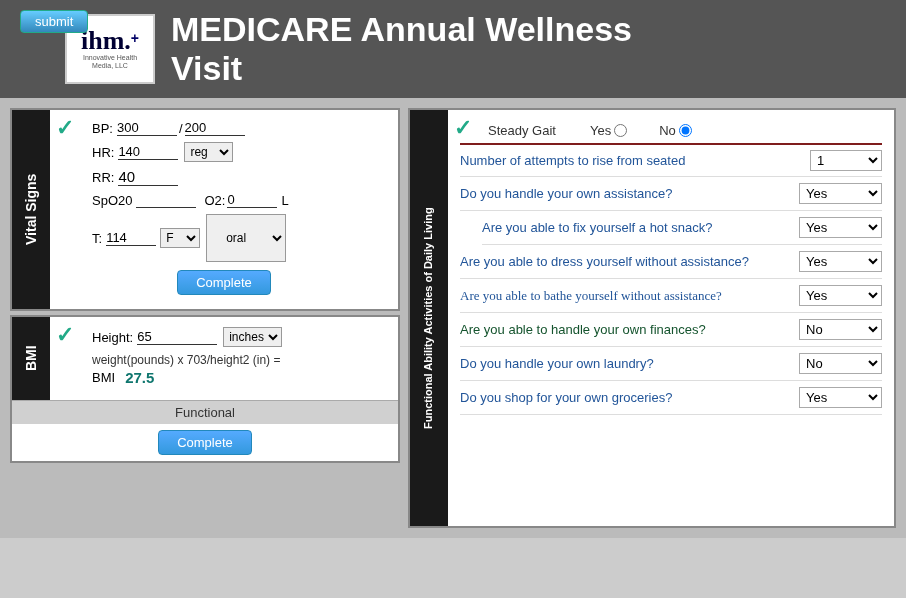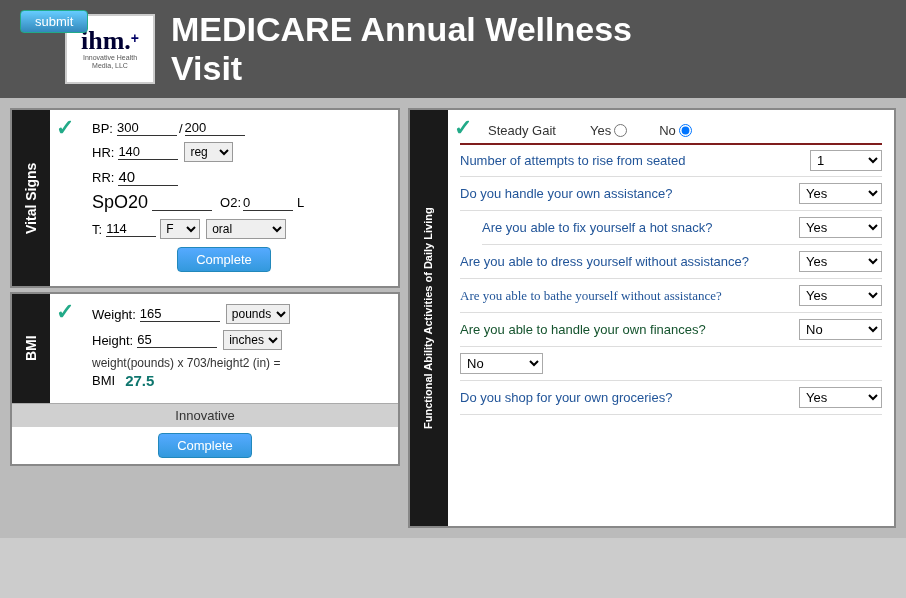--- a/index.html
+++ b/index.html
@@ -60,80 +60,72 @@
             <option>irreg</option>
           </select>
         </div>
 
         <div style="display:flex; align-items:center; margin-bottom:6px; margin-left:28px;">
           <span style="font-size:13px; margin-right:4px;">RR:</span>
           <input type="text" style="border-top: none; border-right: none; border-left: none; border-image: initial; border-bottom: 1px solid rgb(51, 51, 51); width: 60px; font-size: 15px; outline: none;" value="40">
         </div>
 
         <div style="display:flex; align-items:center; margin-bottom:6px; margin-left:28px;">
-          <span style="font-size:18px; margin-right:4px;">SpO20</span>
+          <span style="font-size:13px; margin-right:4px;">SpO20</span>
           <input type="text" style="border-top: none; border-right: none; border-left: none; border-image: initial; border-bottom: 1px solid rgb(51, 51, 51); width: 60px; font-size: 13px; outline: none;" value="">
           <span style="font-size:13px; margin-left:8px; margin-right:2px;">O2:</span>
           <input type="text" style="border-top: none; border-right: none; border-left: none; border-image: initial; border-bottom: 1px solid rgb(51, 51, 51); width: 50px; font-size: 13px; outline: none;" value="0">
           <span style="font-size:13px; margin-left:4px;">L</span>
         </div>
 
         <div style="display:flex; align-items:center; margin-bottom:6px; margin-left:28px;">
           <span style="font-size:13px; margin-right:4px;">T:</span>
           <input type="text" style="border-top: none; border-right: none; border-left: none; border-image: initial; border-bottom: 1px solid rgb(51, 51, 51); width: 50px; font-size: 13px; outline: none;" value="114">
           <select style="font-size:12px; margin-left:4px; padding:1px; border:1px solid #999; width:40px;">
             <option>F</option>
             <option>C</option>
           </select>
-          <select style="font-size:12px; margin-left:6px; padding:1px; border:1px solid #999; width:80px;">
+          <select style="font-size:12px; margin-left:6px; padding:15px; border:1px solid #999; width:80px;">
             <option>oral</option>
             <option>axil</option>
             <option>rectal</option>
             <option>tympanic</option>
           </select>
         </div>
 
         <button style="background:linear-gradient(to bottom,#5af,#39d); color:white; border:1px solid #28b; border-radius:4px; padding:4px 18px; cursor:pointer; font-size:13px; display:block; margin:8px auto 4px;">Complete</button>
       </div>
     </div>
 
     <div style="display:flex; flex-direction:column; border:2px solid #888; background:white;">
       <div style="display:flex;">
         <div style="background:#1a1a1a; color:white; writing-mode:vertical-rl; transform:rotate(180deg); padding:10px 7px; font-size:14px; font-weight:bold; display:flex; align-items:center; justify-content:center; min-width:38px;">BMI</div>
         <div style="flex:1; padding:10px 14px; position:relative;">
           <span style="position:absolute; top:5px; left:6px; color:#2a8; font-size:22px; font-weight:bold;">✓</span>
 
-          <div style="display:flex; align-items:center; margin-bottom:6px; margin-left:28px;">
-            <span style="font-size:13px; margin-right:4px;">Weight:</span>
-            <input type="text" style="border-top: none; border-right: none; border-left: none; border-image: initial; border-bottom: 1px solid rgb(51, 51, 51); width: 80px; font-size: 13px; outline: none;" value="165">
-            <select style="font-size:12px; margin-left:6px; padding:1px; border:1px solid #999;">
-              <option>pounds</option>
-              <option>kg</option>
-            </select>
-          </div>
 
           <div style="display:flex; align-items:center; margin-bottom:6px; margin-left:28px;">
             <span style="font-size:13px; margin-right:4px;">Height:</span>
             <input type="text" style="border-top: none; border-right: none; border-left: none; border-image: initial; border-bottom: 1px solid rgb(51, 51, 51); width: 80px; font-size: 13px; outline: none;" value="65">
             <select style="font-size:12px; margin-left:6px; padding:1px; border:1px solid #999;">
               <option>inches</option>
               <option>cm</option>
             </select>
           </div>
 
           <div style="font-size:12px; color:#333; margin-left:28px; margin-bottom:2px;">weight(pounds) x 703/height2 (in) =</div>
 
           <div style="display:flex; align-items:center; margin-left:28px; margin-bottom:4px;">
             <span style="font-size:13px; margin-right:10px;">BMI</span>
             <span style="font-size:15px; font-weight:bold; color:#0f766e;">27.5</span>
           </div>
         </div>
       </div>
 
-      <div style="background:#d0d0d0; text-align:center; padding:4px; font-size:13px; color:#333; border-top:1px solid #aaa;">Innovative</div>
+      <div style="background:#d0d0d0; text-align:center; padding:4px; font-size:13px; color:#333; border-top:1px solid #aaa;">Functional</div>
 
       <div style="padding:6px; text-align:center;">
         <button style="background:linear-gradient(to bottom,#5af,#39d); color:white; border:1px solid #28b; border-radius:4px; padding:4px 18px; cursor:pointer; font-size:13px;">Complete</button>
       </div>
     </div>
 
   </div>
 
   <div style="display:flex; flex:1; border:2px solid #888; background:white;">
     <div style="background:#1a1a1a; color:white; writing-mode:vertical-rl; transform:rotate(180deg); padding:10px 6px; font-size:11px; font-weight:bold; display:flex; align-items:center; justify-content:center; min-width:38px; text-align:center; line-height:1.4;">Functional Ability Activities of Daily Living</div>
@@ -178,20 +170,21 @@
           </div>
           <div style="display: flex; align-items: center; border-bottom: 1px solid rgb(221, 221, 221); padding: 6px 0px;">
             <span style="flex: 1 1 0%; font-size: 13px; color: rgb(34, 85, 153); font-family: Liberation Serif, serif;">Are you able to bathe yourself without assistance?</span>
             <select style="font-size: 13px; padding: 1px 2px; border: 1px solid rgb(170, 170, 170); min-width: 72px; background: white;"><option>Yes</option><option>No</option><option>With Help</option></select>
           </div>
           <div style="display: flex; align-items: center; border-bottom: 1px solid rgb(221, 221, 221); padding: 6px 0px;">
             <span style="flex: 1 1 0%; font-size: 13px; color: #14532d;">Are you able to handle your own finances?</span>
             <select style="font-size: 13px; padding: 1px 2px; border: 1px solid rgb(170, 170, 170); min-width: 72px; background: white;"><option>Yes</option><option selected="">No</option><option>With Help</option></select>
           </div>
           <div style="display: flex; align-items: center; border-bottom: 1px solid rgb(221, 221, 221); padding: 6px 0px;">
+            <span style="flex: 1 1 0%; font-size: 13px; color: rgb(34, 85, 153);">Do you handle your own laundry?</span>
             <select style="font-size: 13px; padding: 1px 2px; border: 1px solid rgb(170, 170, 170); min-width: 72px; background: white;"><option>Yes</option><option selected="">No</option><option>With Help</option></select>
           </div>
           <div style="display: flex; align-items: center; border-bottom: 1px solid rgb(221, 221, 221); padding: 6px 0px;">
             <span style="flex: 1 1 0%; font-size: 13px; color: rgb(34, 85, 153);">Do you shop for your own groceries?</span>
             <select style="font-size: 13px; padding: 1px 2px; border: 1px solid rgb(170, 170, 170); min-width: 72px; background: white;"><option>Yes</option><option>No</option><option>With Help</option></select>
           </div>
         </div>
 
     </div>
   </div>

